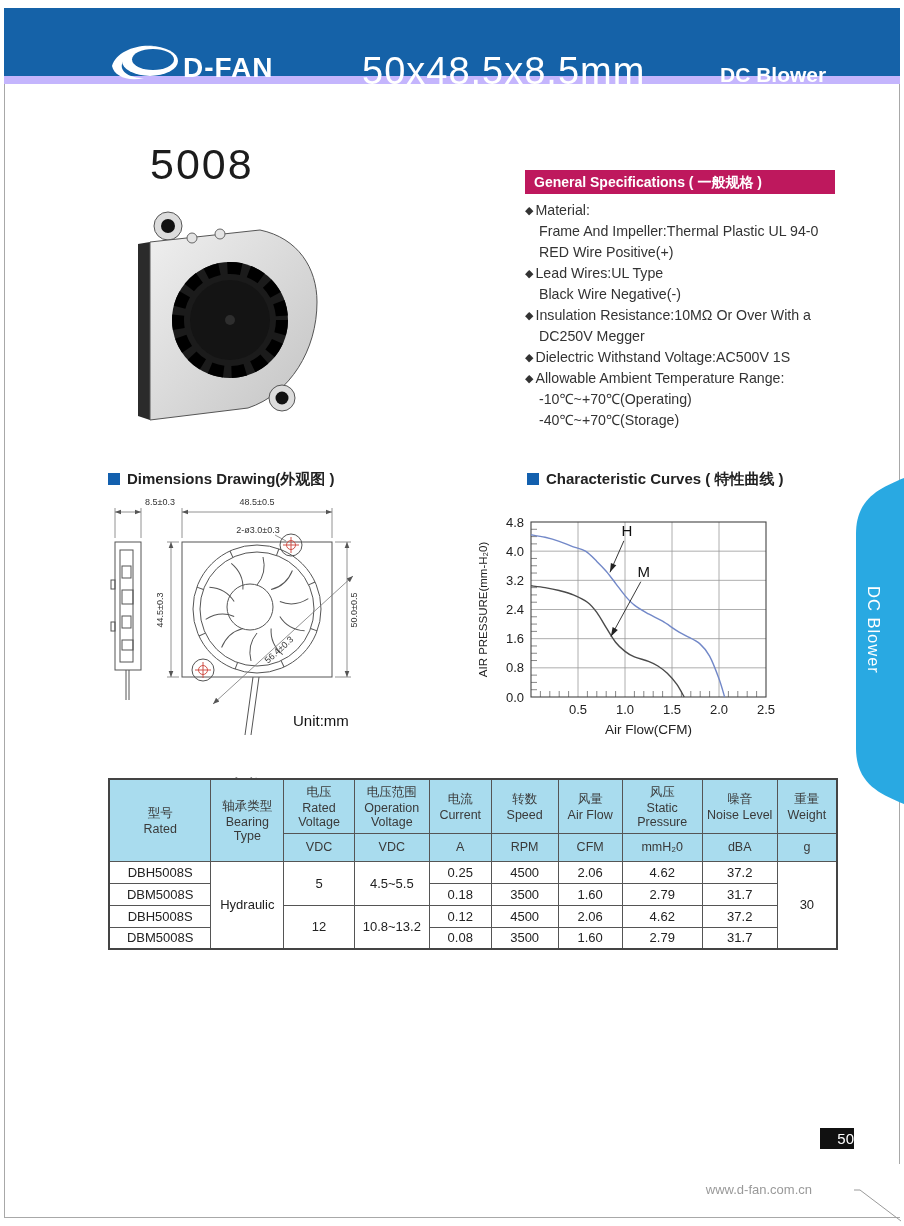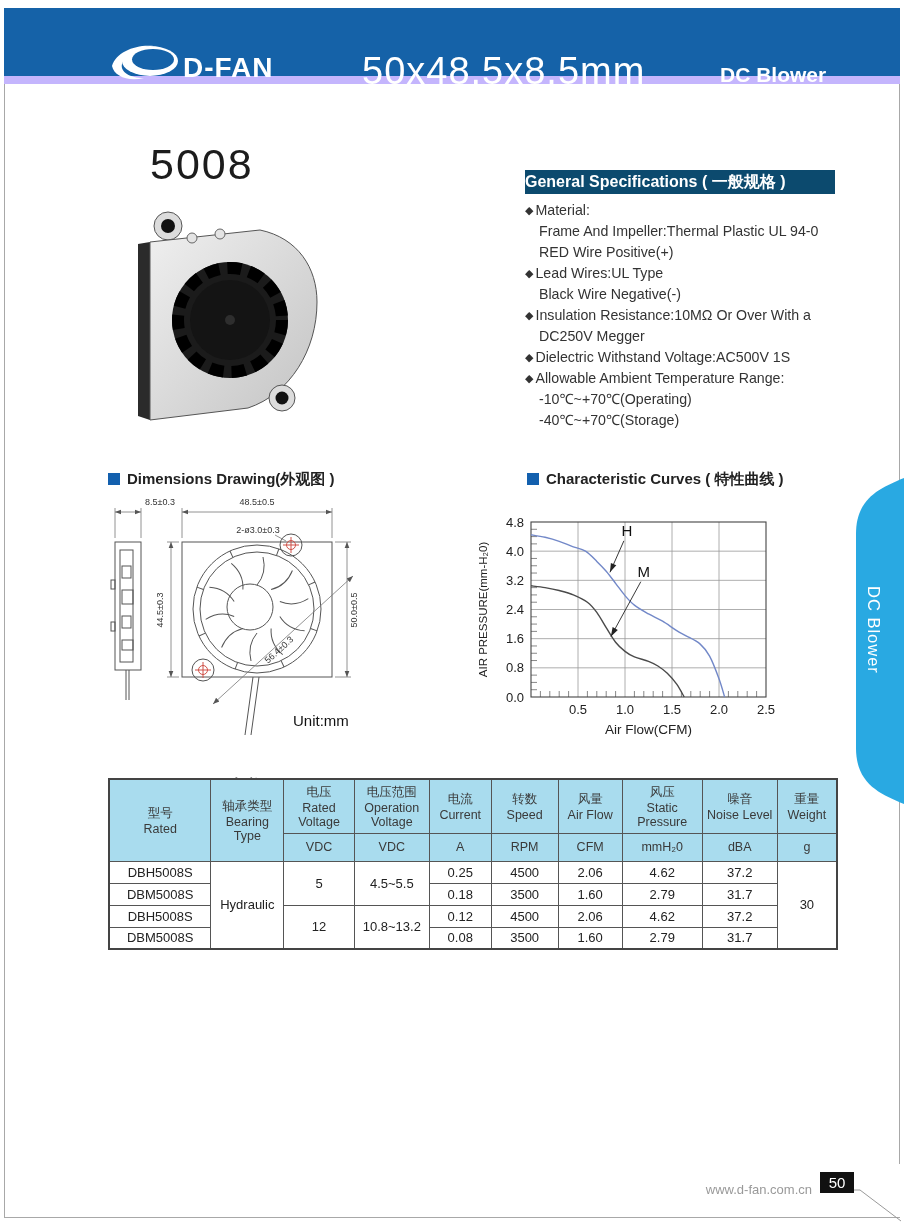--- a/index.html
+++ b/index.html
@@ -12,21 +12,21 @@
   .topbar { position:absolute; left:4px; top:8px; width:896px; height:76px; background:#1562a8; border-bottom:8px solid #c4b5fd; }
   .logo-swoosh { position:absolute; left:106px; top:34px; }
   .brand { position:absolute; left:179px; top:44px; color:#fff; font-size:28px; font-weight:bold; letter-spacing:1px; }
   .doc-title { position:absolute; left:358px; top:42px; color:#fff; font-size:38px; font-weight:400; letter-spacing:1px; }
   .doc-subtitle { position:absolute; left:716px; top:55px; color:#fff; font-size:21px; font-weight:600; }
 
   .model-number { position:absolute; left:150px; top:140px; font-size:43px; color:#1c1c1c; letter-spacing:2px; }
   .product-photo { position:absolute; left:130px; top:202px; }
 
   
-  .gs-bar { position:absolute; left:525px; top:170px; width:310px; height:24px; background:#0c4a6e; color:#fff; font-size:16px; font-weight:bold; line-height:24px; }
+  .gs-bar { position:absolute; left:525px; top:170px; width:310px; height:24px; background:#be185d; color:#fff; font-size:14px; font-weight:bold; line-height:24px; padding-left:9px; }
   .gs-list { position:absolute; left:525px; top:200px; width:340px; font-size:14.2px; color:#333; }
   .gs-list .spec-line { line-height:21px; white-space:nowrap; padding-left:14px; }
   .gs-list .spec-line.bullet { padding-left:0; }
   .gs-list .diamond { font-size:11px; margin-right:2px; color:#333; vertical-align:1px; }
 
   
   .section-h { position:absolute; font-size:15px; font-weight:600; color:#222; }
   .sq { display:inline-block; width:12px; height:12px; background:#1360ae; margin-right:7px; vertical-align:-1px; }
 
   .dims-svg { position:absolute; left:95px; top:492px; }
@@ -39,21 +39,21 @@
   .spec-table thead tr:first-child th { height:54px; }
   .spec-table thead tr:last-child th { height:28px; }
   .spec-table tbody td { height:22px; font-size:13px; color:#222; }
 
   
   .side-tab-svg { position:absolute; left:846px; top:476px; }
   .side-tab-label { position:absolute; left:864px; top:586px; color:#fff; font-size:16.5px; letter-spacing:1px; writing-mode:vertical-rl; }
 
   
   .site-url { position:absolute; left:660px; top:1182px; width:152px; text-align:right; font-size:13px; color:#999; }
-  .page-badge { position:absolute; left:820px; top:1172px; width:34px; height:21px; background:#111; color:#fff; font-size:15px; text-align:center; line-height:21px; }
+  .page-badge { position:absolute; left:820px; top:1128px; width:34px; height:21px; background:#111; color:#fff; font-size:15px; text-align:right; line-height:21px; }
   .corner-svg { position:absolute; left:815px; top:1180px; }
 
   svg text { font-family:"Liberation Sans", sans-serif; }
 </style>
 </head>
 <body>
 
 <div class="page">
   <div class="page-border"></div>
   <div class="right-border"></div>

